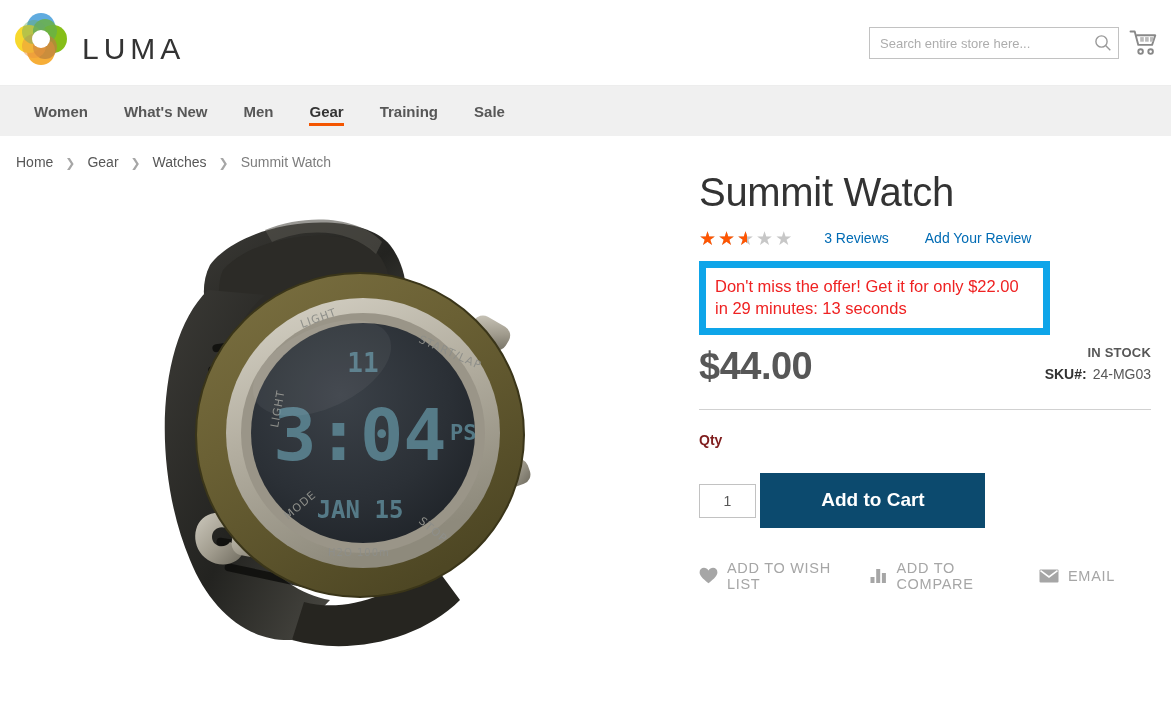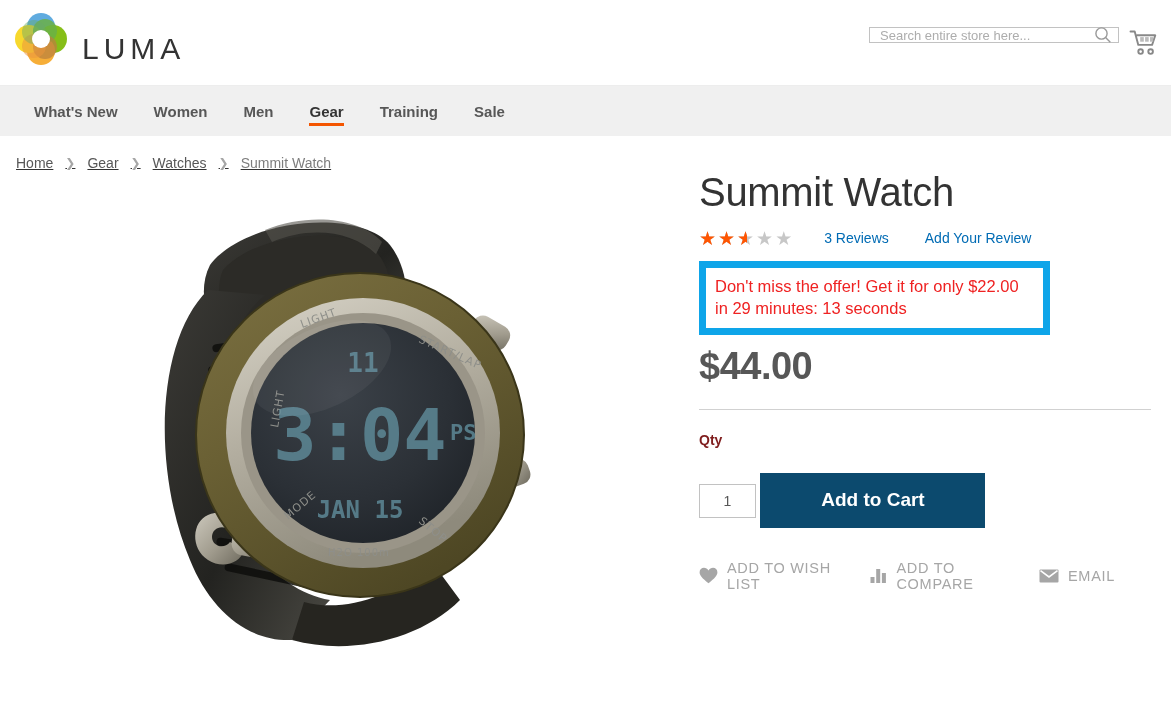--- a/index.html
+++ b/index.html
@@ -29,21 +29,21 @@
     margin-left: 14px;
     font-size: 30px;
     letter-spacing: 5px;
     color: #333333;
     font-weight: 400;
   }
 
   .search-wrap {
     position: absolute;
     right: 52px; top: 27px;
-    width: 250px; height: 16px;
+    width: 250px; height: 32px;
     border: 1px solid #c2c2c2;
     background: #ffffff;
     display: flex;
     align-items: center;
   }
   .search-input {
     border: 0; outline: 0;
     flex: 1;
     height: 30px;
     padding: 0 8px 0 10px;
@@ -98,23 +98,22 @@
     bottom: 10px;
     height: 3px;
     background: #f45500;
   }
 
   
   .breadcrumb {
     padding: 20px 0 0 16px;
     font-size: 14px;
     display: flex;
-    align-items: center;
+    align-items: flex-end;
     height: 34px;
-    text-decoration: underline;
   }
   .bc-item { color: #575757; cursor: pointer; }
   .bc-item.current { color: #7d7d7d; cursor: default; }
   .bc-sep {
     color: #a6a6a6;
     margin: 0 12px;
     font-size: 12px;
   }
 
   
@@ -309,24 +308,24 @@
       <rect x="16.1" y="8.1" width="3.6" height="4.6" fill="#bbb"></rect>
       <rect x="21.0" y="8.1" width="3.2" height="4.6" fill="#bbb"></rect>
       <circle cx="11.6" cy="22.6" r="2.3" fill="none" stroke="#888" stroke-width="1.9"></circle>
       <circle cx="21.6" cy="22.6" r="2.3" fill="none" stroke="#888" stroke-width="1.9"></circle>
     </svg>
   </button>
 </div>
 
 <div class="nav">
   <div class="nav-item">
+    <span>Women</span>
+  </div>
+  <div class="nav-item">
     <span>What's New</span>
-  </div>
-  <div class="nav-item">
-    <span>Women</span>
   </div>
   <div class="nav-item">
     <span>Men</span>
   </div>
   <div class="nav-item active">
     <span>Gear</span>
   </div>
   <div class="nav-item">
     <span>Training</span>
   </div>
@@ -454,20 +453,26 @@
       <span class="review-link">3 Reviews</span>
       <span class="review-link second">Add Your Review</span>
     </div>
 
     <div class="offer-box">
       <span>Don't miss the offer! Get it for only $22.00 in 29 minutes: 13 seconds</span>
     </div>
 
     <div class="price-row">
       <div class="price">$44.00</div>
+      <div class="stock-block">
+        <div class="stock-status">IN STOCK</div>
+        <div class="sku">
+          <span class="sku-label">SKU#:</span><span>24-MG03</span>
+        </div>
+      </div>
     </div>
 
     <div class="divider"></div>
 
     <div class="qty-label">Qty</div>
     <input class="qty-input" type="text" value="1" style="">
 
     <button class="add-to-cart">Add to Cart</button>
 
     <div class="actions">

